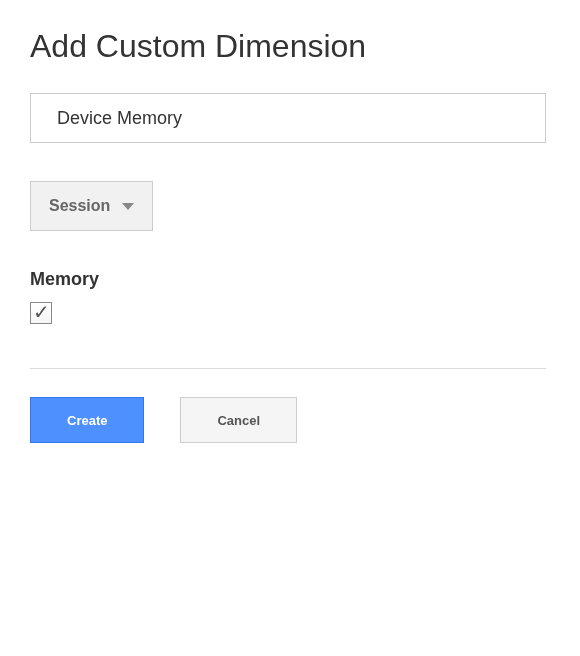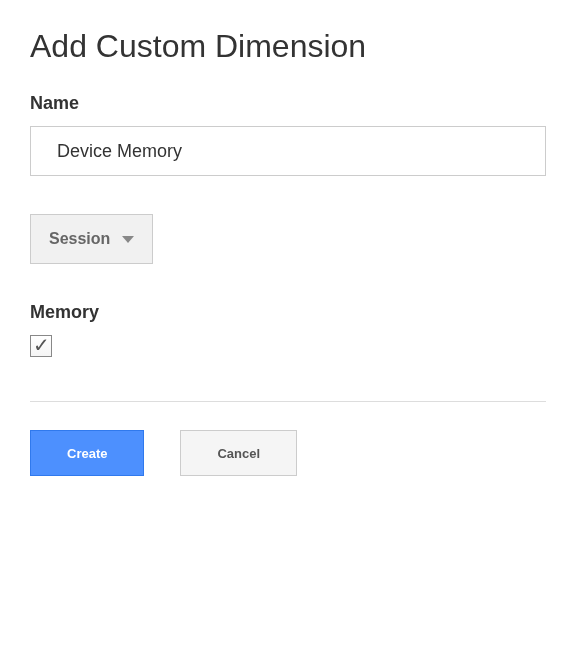--- a/index.html
+++ b/index.html
@@ -109,21 +109,20 @@
       border-color: #ccc;
       color: #555;
     }
   </style>
 </head>
 <body>
 
 <h1 class="page-title">Add Custom Dimension</h1>
 
 <div class="field-group">
-  <label class="field-label">Name</label>
   <input type="text" class="text-input" value="Device Memory" style="">
 </div>
 
 <div class="field-group">
   <div class="dropdown">
     <span class="dropdown-label">Session</span>
     <span class="caret-down"></span>
   </div>
 </div>
 

